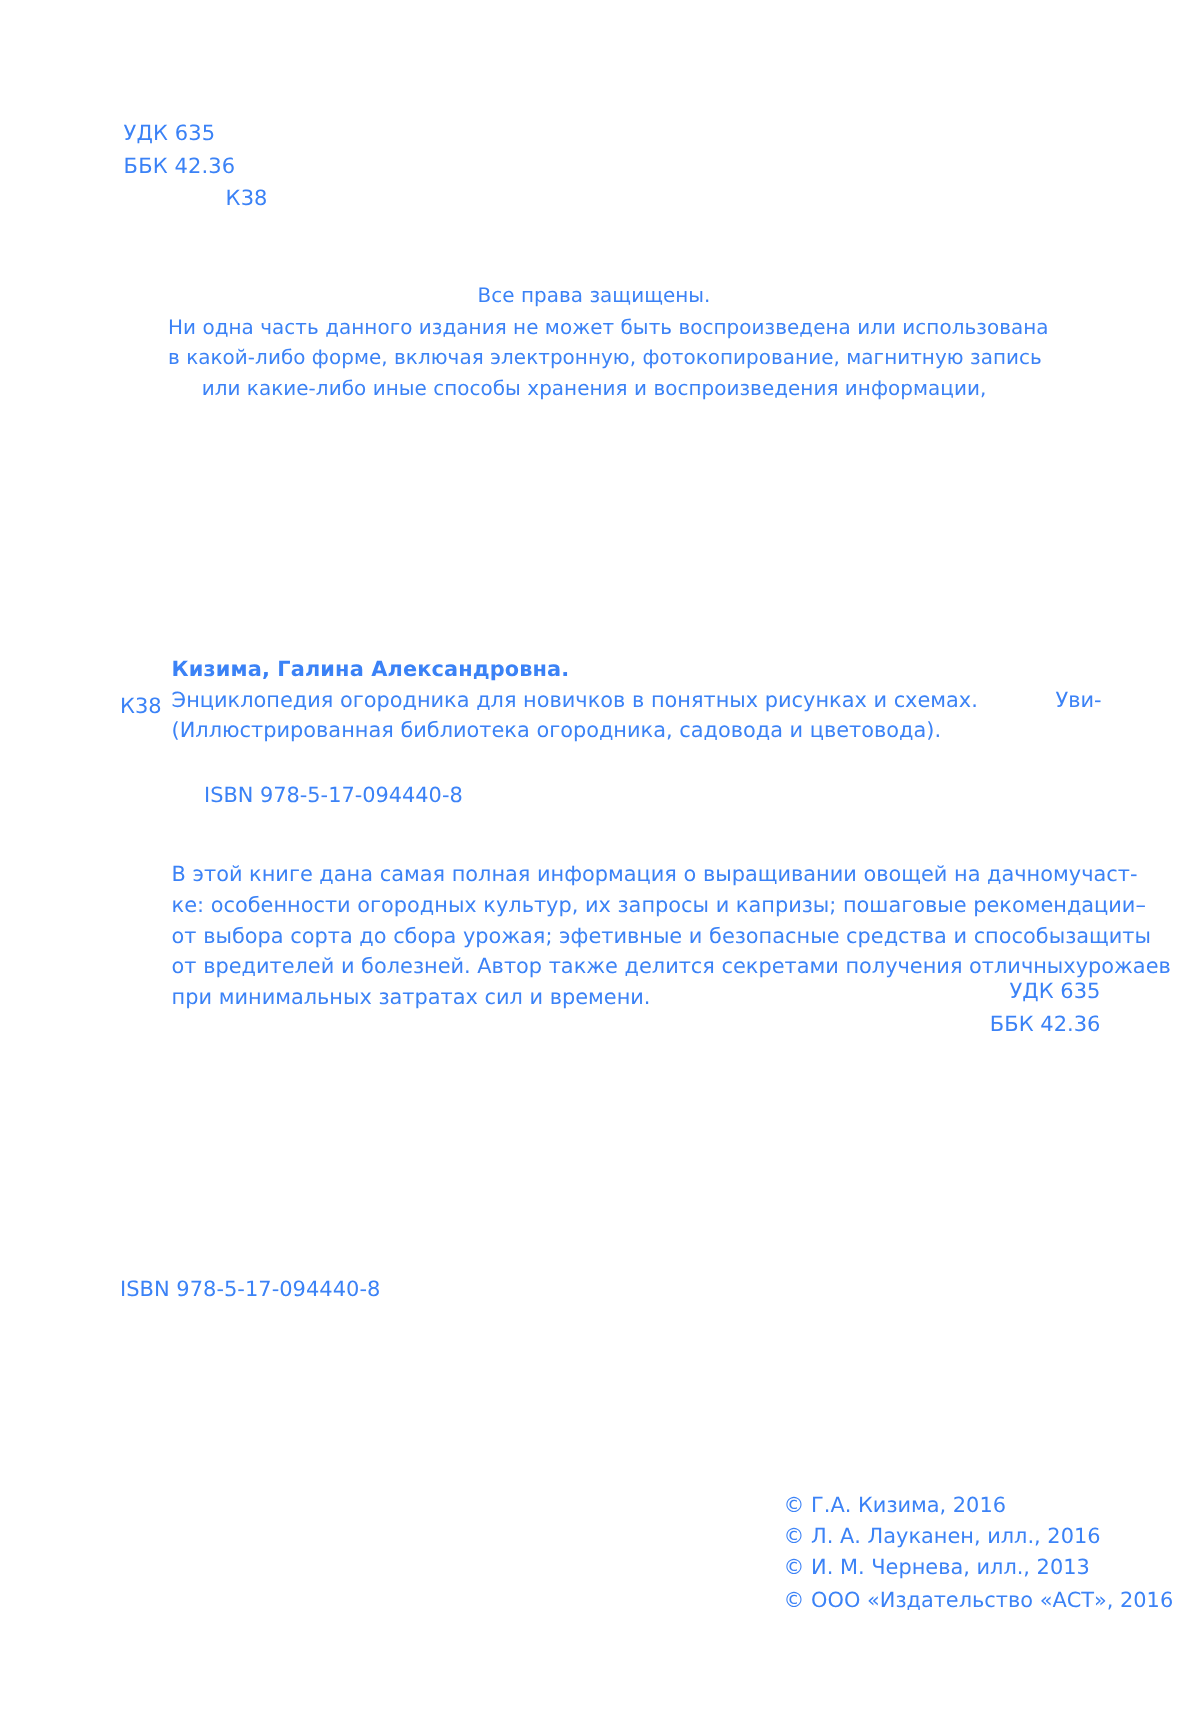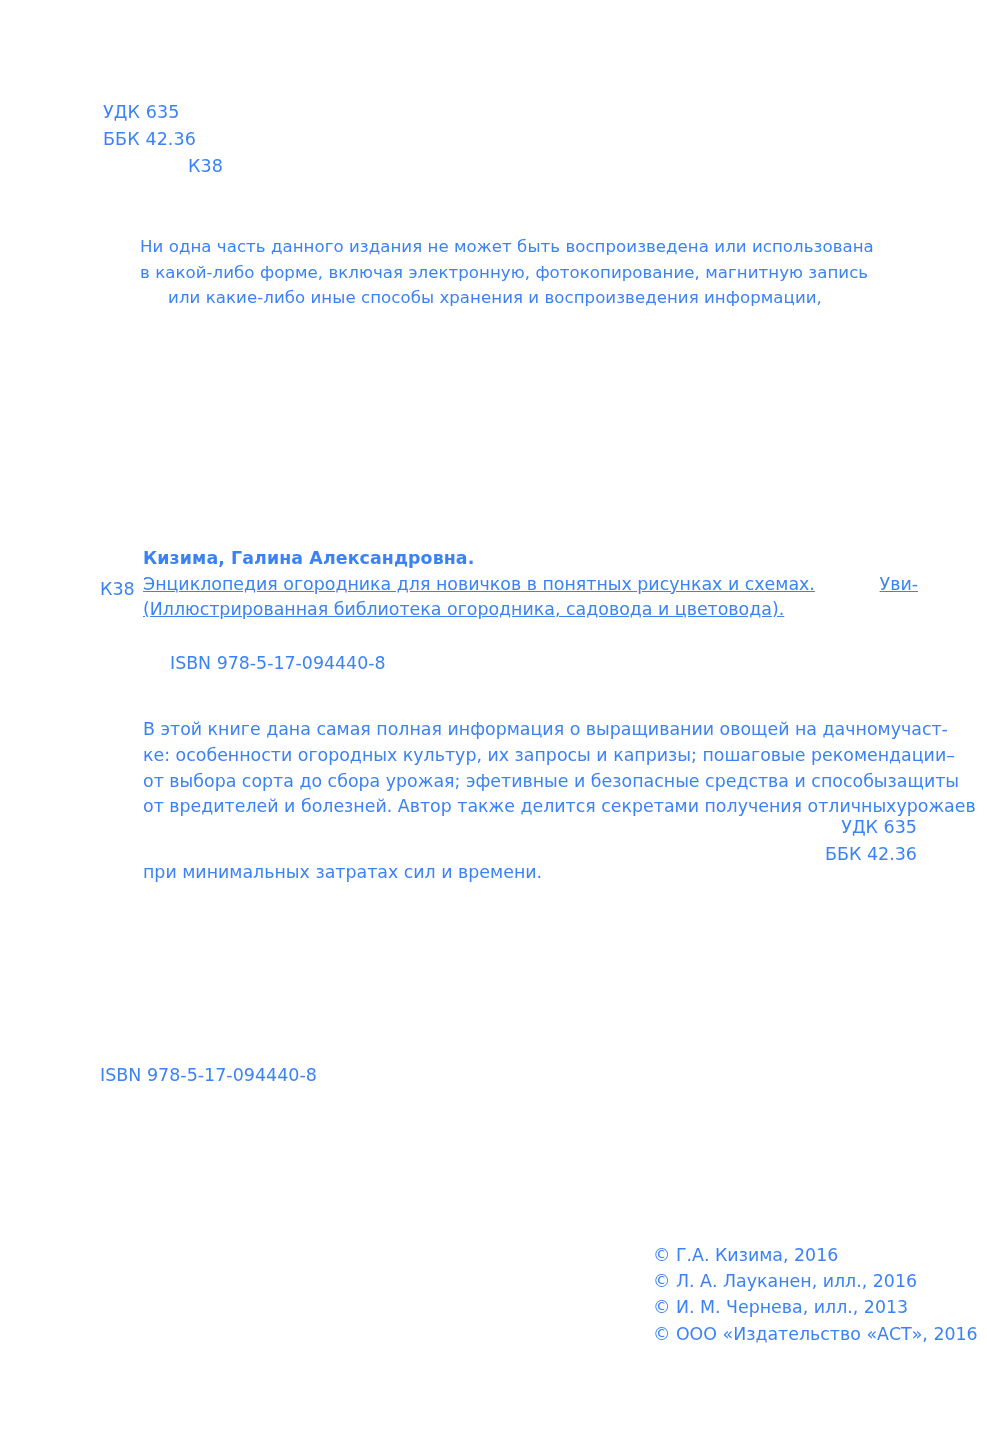--- a/index.html
+++ b/index.html
@@ -68,21 +68,20 @@
   }
   .biblio .author-name {
     font-weight: bold;
     letter-spacing: 0.1px;
     display: block;
   }
   .biblio .record-text {
     display: block;
     text-align: justify;
     text-align-last: left;
-    text-decoration: underline;
   }
   .biblio .record-text .rec-line {
     display: block;
     white-space: nowrap;
   }
   .biblio .record-line-1 {
     display: flex;
     justify-content: space-between;
     white-space: nowrap;
   }
@@ -105,21 +104,20 @@
     font-size: 17.4px;
     line-height: 25.8px;
   }
   .annotation .ann-line {
     display: flex;
     justify-content: space-between;
     white-space: nowrap;
   }
   .annotation .ann-line.last {
     display: block;
-    margin-top: 40px;
   }
 
   
   .udk-repeat {
     position: absolute;
     right: 70px;
     top: 814px;
     text-align: right;
     font-size: 17.5px;
     line-height: 27px;
@@ -154,20 +152,21 @@
 
 <div class="page">
 
   <div class="udk-block">
     <span class="udk-code">УДК 635</span>
     <span class="bbk-code">ББК 42.36</span>
     <span class="cipher">К38</span>
   </div>
 
   <div class="rights-notice">
+    <span class="rn-line">Все права защищены.</span>
     <span class="rn-line">Ни одна часть данного издания не может быть воспроизведена или использована</span>
     <span class="rn-line">в какой-либо форме, включая электронную, фотокопирование, магнитную запись</span>
     <span class="rn-line">или какие-либо иные способы хранения и воспроизведения информации,</span>
   </div>
 
   <div class="biblio">
     <span class="cipher-margin">К38</span>
     <div class="biblio-body">
       <span class="author-name">Кизима, Галина Александровна.</span>
       <span class="record-text">

